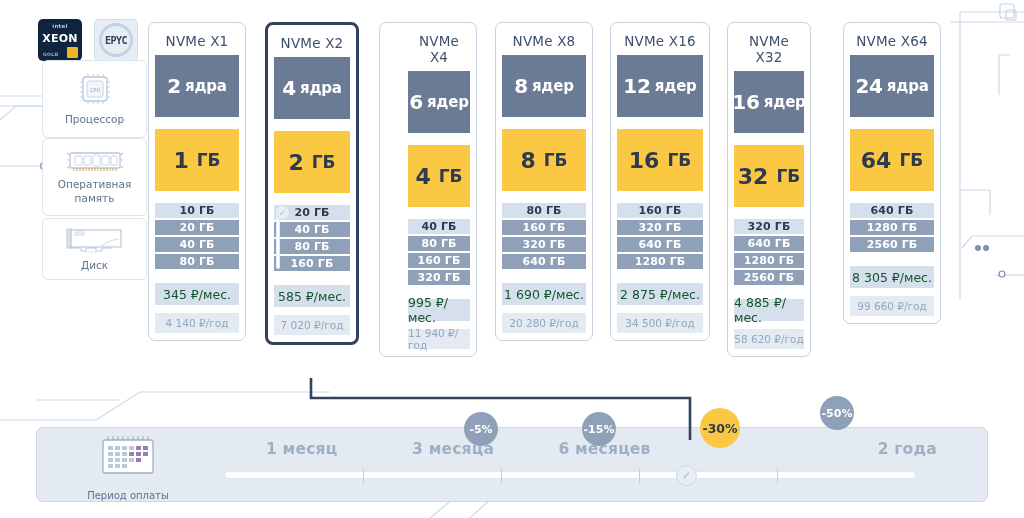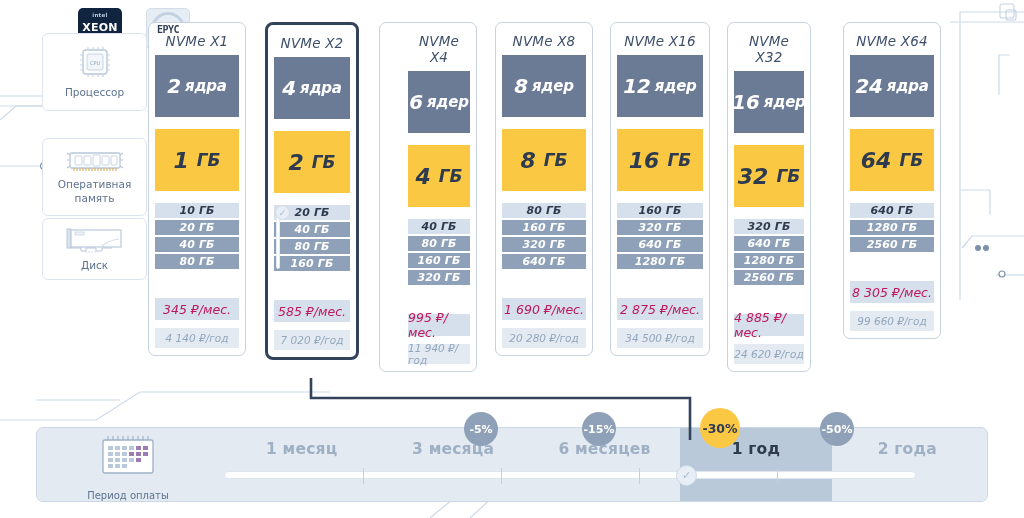--- a/index.html
+++ b/index.html
@@ -9,21 +9,21 @@
     background:#ffffff;
     position:relative;
     overflow:hidden;
   }
   #root { position:relative; width:1024px; height:518px; }
 
   
   #circuit { position:absolute; left:0; top:0; width:1024px; height:518px; }
 
   
-  .cpu-logos { position:absolute; left:38px; top:8px; display:flex; gap:24px;margin-left:40px; }
+  .cpu-logos { position:absolute; left:38px; top:19px; display:flex; gap:12px; }
   .logo-chip {
     width:44px; height:42px; border-radius:5px;
     display:flex; align-items:center; justify-content:center;
     position:relative; overflow:hidden;
   }
   .logo-xeon { background:#10243f; }
   .logo-xeon .lx-intel { position:absolute; top:4px; left:0; right:0; text-align:center;
      font-size:5.5px; color:#b9cbe0; letter-spacing:.3px; font-weight:bold;}
   .logo-xeon .lx-name { position:absolute; top:13px; left:0; right:0; text-align:center;
      font-size:11px; color:#ffffff; font-weight:bold; letter-spacing:.2px;}
@@ -44,21 +44,21 @@
     padding:6px 2px;
   }
   .spec-label { font-size:10.5px; color:#5d7290; text-align:center; line-height:1.25; margin-top:3px;}
   .spec-icon { display:block; }
 
   
   .card {
     position:absolute; top:22px;
     background:#ffffff; border:1px solid #c6d2e0; border-radius:7px;
     padding:6px 6px 7px 6px;
-    display:flex; flex-direction:column; align-items:stretch;font-style:italic;
+    display:flex; flex-direction:column; align-items:stretch;
   }
   .card.selected { border:3px solid #34435c; border-radius:8px; z-index:6; }
   .card-title {
     font-size:13.5px; color:#3d4f6b; text-align:center; font-weight:normal;
     letter-spacing:.2px; margin:4px 0 6px 0;
   }
   .cores-block {
     background:#6b7b96; color:#ffffff; height:62px;
     display:flex; align-items:center; justify-content:center;
     font-size:20px; font-weight:bold; letter-spacing:-.2px;
@@ -82,21 +82,21 @@
     position:absolute; left:2px; top:2px; bottom:4px; width:4px;
     background:#ffffff; border-radius:2px; border:1px solid #e6ecf3;
   }
   .disk-knob {
     position:absolute; left:-2px; top:-3px; width:15px; height:15px; border-radius:50%;
     background:#e8eef5; border:1px solid #cdd9e6;
     display:flex; align-items:center; justify-content:center;
     color:#a9b9cb; font-size:9px; z-index:3;
   }
   .price-month {
-    margin-top:27px; background:#d6e0ec; color:#be185d;
+    margin-top:12px; background:#d6e0ec; color:#14532d;
     height:22px; display:flex; align-items:center; justify-content:center;
     font-size:12.5px; font-weight:normal;
   }
   .price-year {
     margin-top:8px; background:#e3eaf2; color:#93a6bd;
     height:20px; display:flex; align-items:center; justify-content:center;
     font-size:10.5px;
   }
 
   
@@ -187,21 +187,21 @@
       <span class="lx-name">XEON</span>
       <span class="lx-gold">GOLD</span>
       <span class="lx-sq"></span>
     </div>
     <div class="logo-chip logo-epyc">
       <span class="ep-ring"></span>
       <span class="ep-text">EPYC</span>
     </div>
   </div>
 
-  <div class="spec-box" id="spec-cpu" style="top:33px;height:78px;">
+  <div class="spec-box" id="spec-cpu" style="top:60px;height:78px;">
     <svg class="spec-icon" width="40" height="38" viewBox="0 0 40 38">
       <rect x="8" y="5" width="24" height="24" rx="3" fill="#ffffff" stroke="#b9c8da" stroke-width="1.4"></rect>
       <rect x="12" y="9" width="16" height="16" rx="2" fill="#f2f6fa" stroke="#c7d4e3" stroke-width="1"></rect>
       <text x="20" y="19.5" font-size="5" fill="#8da0b8" text-anchor="middle" font-family="DejaVu Sans, sans-serif">CPU</text>
       <g stroke="#c7d4e3" stroke-width="1.2">
         <path d="M13 5V2M18 5V2M23 5V2M28 5V2"></path>
         <path d="M13 29v3M18 29v3M23 29v3M28 29v3"></path>
         <path d="M8 10H5M8 15H5M8 20H5M8 25H5"></path>
         <path d="M32 10h3M32 15h3M32 20h3M32 25h3"></path>
       </g>
@@ -351,21 +351,21 @@
           <span>32</span>
           <span class="unit">ГБ</span>
         </div>
         <div class="disk-group">
           <div class="disk-row active">320 ГБ</div>
           <div class="disk-row inactive">640 ГБ</div>
           <div class="disk-row inactive">1280 ГБ</div>
           <div class="disk-row inactive">2560 ГБ</div>
         </div>
         <div class="price-month">4 885 ₽/мес.</div>
-        <div class="price-year">24 620 ₽/год</div>
+        <div class="price-year">58 620 ₽/год</div>
       </div>
       <div class="card" style="left: 843px; width: 98px;">
         <div class="card-title">NVMe X64</div>
         <div class="cores-block">
           <span>24</span>
           <span class="unit">ядра</span>
         </div>
         <div class="ram-block">
           <span>64</span>
           <span class="unit">ГБ</span>
@@ -415,32 +415,31 @@
           <rect x="46" y="18" width="5" height="4"></rect>
           <rect x="39" y="24" width="5" height="4"></rect>
         </g>
       </svg>
       <span class="period-icon-label">Период оплаты</span>
     </div>
     <div class="seg-strip" id="segments">
         <div class="seg" style="left: 0px; width: 151.4px;">1 месяц</div>
         <div class="seg" style="left: 151.4px; width: 151.4px;">3 месяца</div>
         <div class="seg" style="left: 302.8px; width: 151.4px;">6 месяцев</div>
-        <div class="seg active" style="left: 454.2px; width: 151.4px;">1 год</div>
         <div class="seg" style="left: 605.6px; width: 151.4px;">2 года</div>
       </div>
   </div>
 
   <div class="track">
     <span class="tick" style="left:138px;"></span>
     <span class="tick" style="left:276px;"></span>
     <span class="tick" style="left:414px;"></span>
     <span class="tick" style="left:552px;"></span>
   </div>
   <div class="handle" style="left:676px;">✓</div>
 
   <div id="bubbles">
       <div class="bubble grey" style="left: 464px; top: 412px;">-5%</div>
       <div class="bubble grey" style="left: 582px; top: 412px;">-15%</div>
       <div class="bubble gold" style="left: 700px; top: 408px; width: 40px; height: 40px;">-30%</div>
-      <div class="bubble grey" style="left: 820px; top: 412px;">-50%</div>
+      <div class="bubble grey" style="left: 820px; top: 396px;">-50%</div>
     </div>
 </div>
 
 </body></html>

